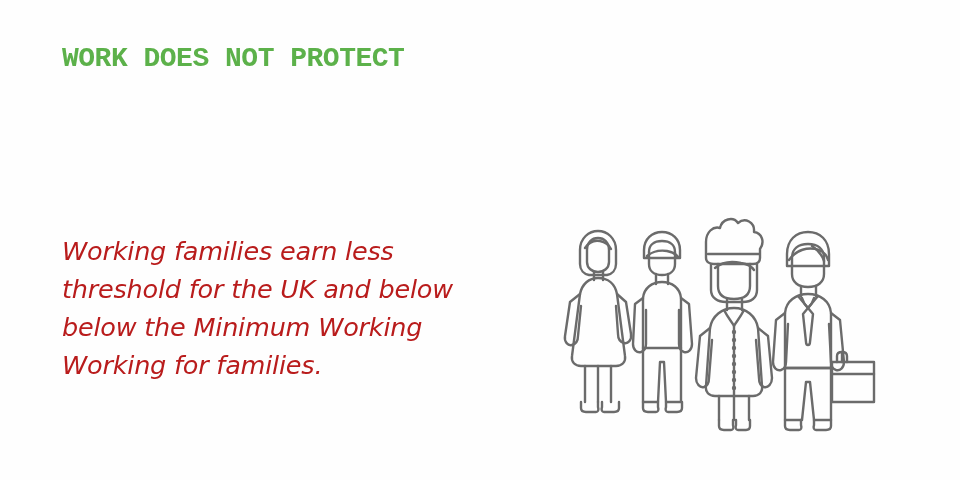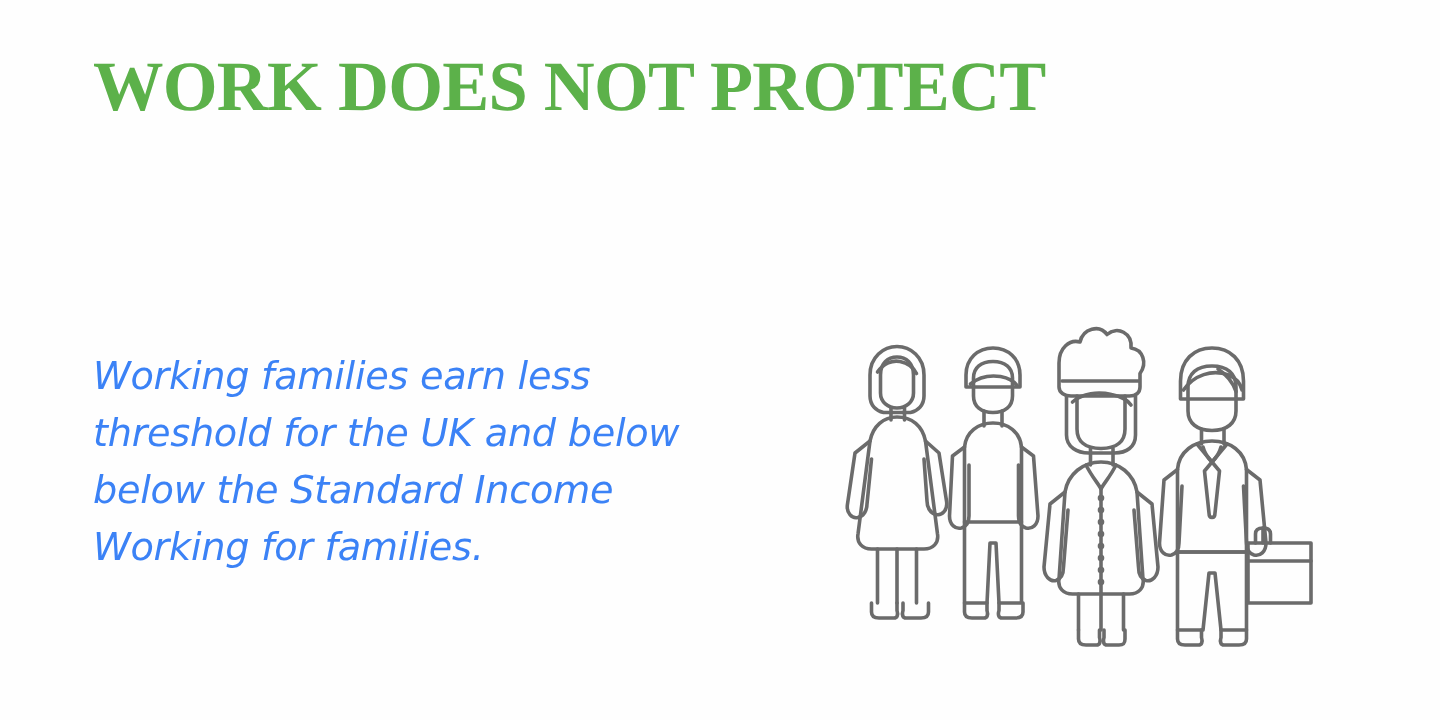--- a/index.html
+++ b/index.html
@@ -22,23 +22,23 @@
     box-sizing: border-box;
   }
 
   
   .headline {
     position: absolute;
     left: 62px;
     top: 38px;
     width: 620px;
     margin: 0;
-    font-family: Liberation Serif, serif;
+    font-family: Liberation Mono, monospace;
     font-weight: bold;
-    font-size: 47px;
+    font-size: 28px;
     line-height: 41px;
     letter-spacing: -0.5px;
     color: #5cb14a;
     text-transform: uppercase;
   }
   .headline .hl-line {
     display: block;
     white-space: nowrap;
   }
 
@@ -47,21 +47,21 @@
     position: absolute;
     left: 62px;
     top: 232px;
     width: 450px;
     margin: 0;
     font-family: "DejaVu Sans", sans-serif;
     font-style: italic;
     font-weight: normal;
     font-size: 25.5px;
     line-height: 38px;
-    color: #3b82f6;
+    color: #b91c1c;
     letter-spacing: -0.2px;
   }
   .body-copy .bc-line {
     display: block;
     white-space: nowrap;
   }
 
   
   .logo {
     position: absolute;
@@ -87,21 +87,21 @@
 
 <div class="poster">
 
   <h1 class="headline">
     <span class="hl-line">WORK DOES NOT PROTECT</span>
   </h1>
 
   <p class="body-copy">
     <span class="bc-line">Working families earn less</span>
     <span class="bc-line">threshold for the UK and below</span>
-    <span class="bc-line">below the Standard Income</span>
+    <span class="bc-line">below the Minimum Working</span>
     <span class="bc-line">Working for families.</span>
   </p>
 
 
   <div class="family">
     <svg width="330" height="236" viewBox="0 0 330 236" xmlns="http://www.w3.org/2000/svg" fill="none" stroke="#6b6b6b" stroke-width="2.4" stroke-linejoin="round" stroke-linecap="round">
 
       <g>
 
         <path d="M24 44 C 24 32, 33 25, 42 25 C 51 25, 60 32, 60 44 L 60 58 C 60 64, 56 68, 51 69

